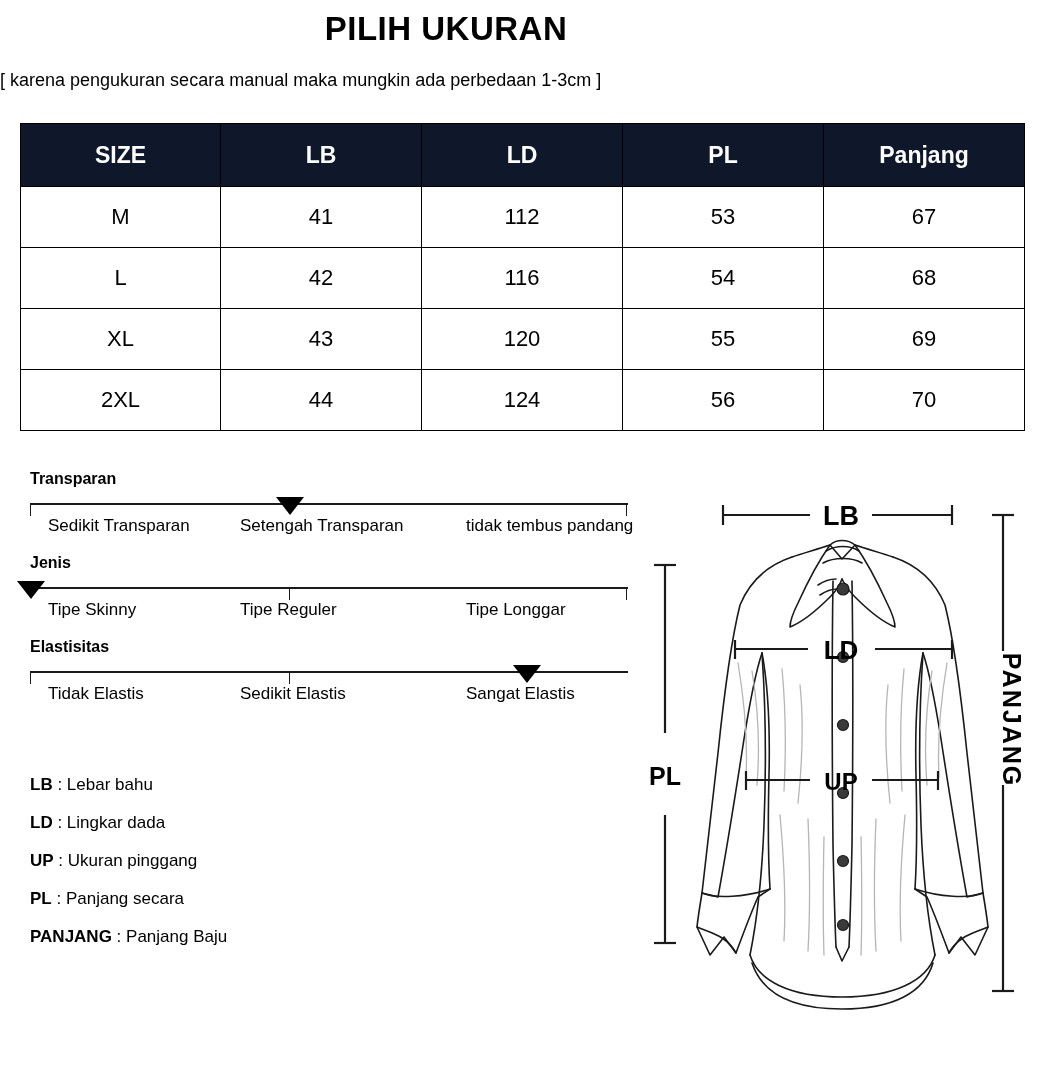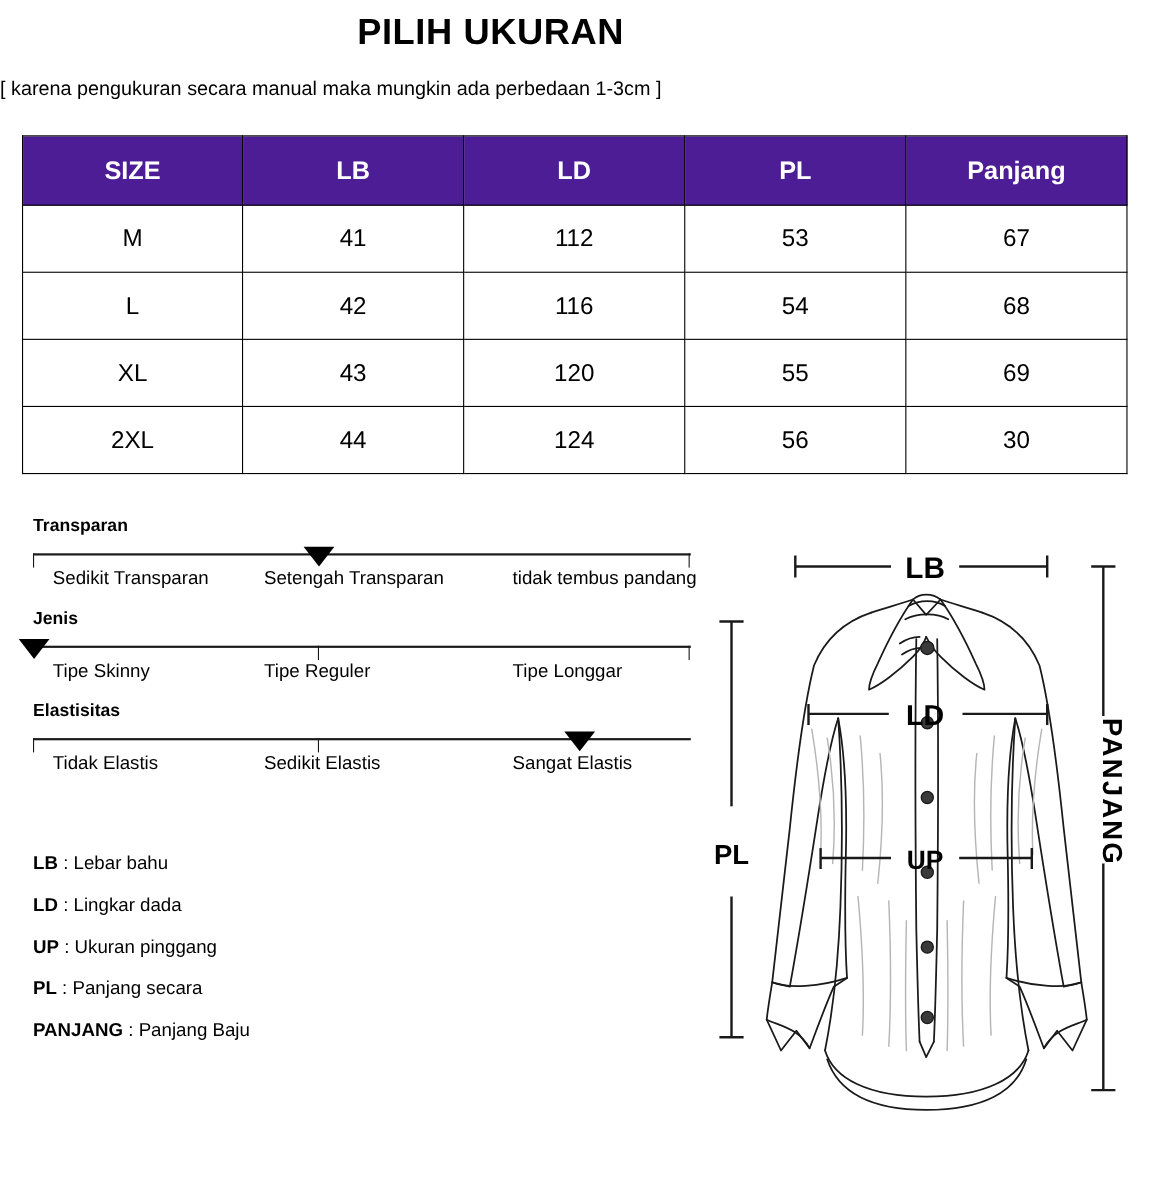--- a/index.html
+++ b/index.html
@@ -37,21 +37,21 @@
   }
   table.size-table th,
   table.size-table td {
     border: 1.5px solid #000000;
     text-align: center;
     height: 61px;
     font-size: 22px;
     font-weight: normal;
   }
   table.size-table th {
-    background: #4c1d95;
+    background: #0f172a;
     color: #ffffff;
     font-weight: bold;
     font-size: 23px;
     border-color: #000000;
     height: 63px;
   }
   table.size-table th:first-child,
   table.size-table td:first-child { width: 200px; }
 
   
@@ -182,21 +182,21 @@
           <td>43</td>
           <td>120</td>
           <td>55</td>
           <td>69</td>
         </tr>
         <tr>
           <td>2XL</td>
           <td>44</td>
           <td>124</td>
           <td>56</td>
-          <td>30</td>
+          <td>70</td>
         </tr>
       </tbody>
     </table>
   </div>
 
   <div class="lower">
 
     <div class="scales">
 
       <div class="scale-block">

